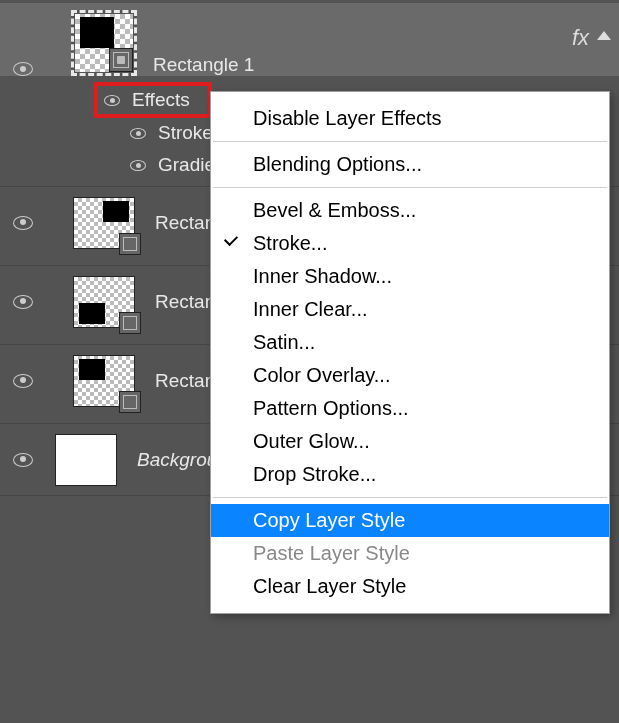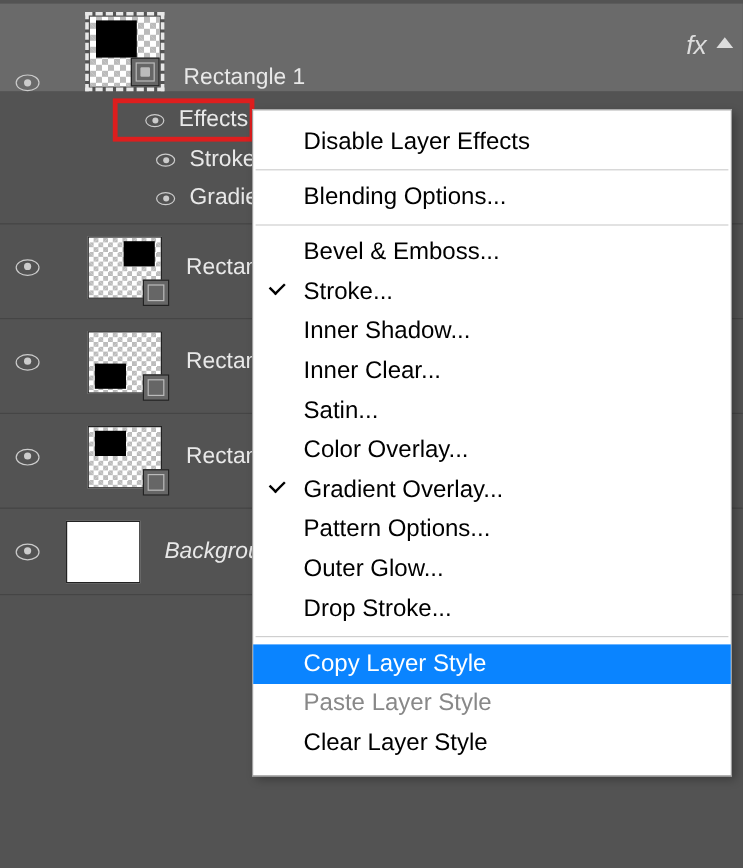--- a/index.html
+++ b/index.html
@@ -210,21 +210,21 @@
       <div class="thumb-checker"></div>
       <div class="thumb-black"></div>
       <div class="thumb-shape"></div>
     </div>
     <div class="layer-name">Rectangle 1</div>
     <div class="fx">fx</div>
     <div class="chevron"></div>
   </div>
 
   <div class="highlight-box" style="left:94px; top:82px; width:118px; height:36px;"></div>
-  <div class="fx-row" style="top:85px; left:121px;">
+  <div class="fx-row" style="top:85px; left:104px;">
     <span class="eye small"></span>
     <span class="label">Effects</span>
   </div>
   <div class="fx-row" style="top:118px; left:130px;">
     <span class="eye small"></span>
     <span class="label">Stroke</span>
   </div>
   <div class="fx-row" style="top:150px; left:130px;">
     <span class="eye small"></span>
     <span class="label">Gradient Overlay</span>
@@ -283,24 +283,20 @@
     <hr>
     <div class="item">Bevel &amp; Emboss...</div>
     <div class="item">
       <span class="check"></span>
       <span>Stroke...</span>
     </div>
     <div class="item">Inner Shadow...</div>
     <div class="item">Inner Clear...</div>
     <div class="item">Satin...</div>
     <div class="item">Color Overlay...</div>
-    <div class="item">
-      <span class="check"></span>
-      <span>Gradient Overlay...</span>
-    </div>
     <div class="item">Pattern Options...</div>
     <div class="item">Outer Glow...</div>
     <div class="item">Drop Stroke...</div>
     <hr>
     <div class="item highlight">Copy Layer Style</div>
     <div class="item disabled">Paste Layer Style</div>
     <div class="item">Clear Layer Style</div>
   </div>
 
 </div>

